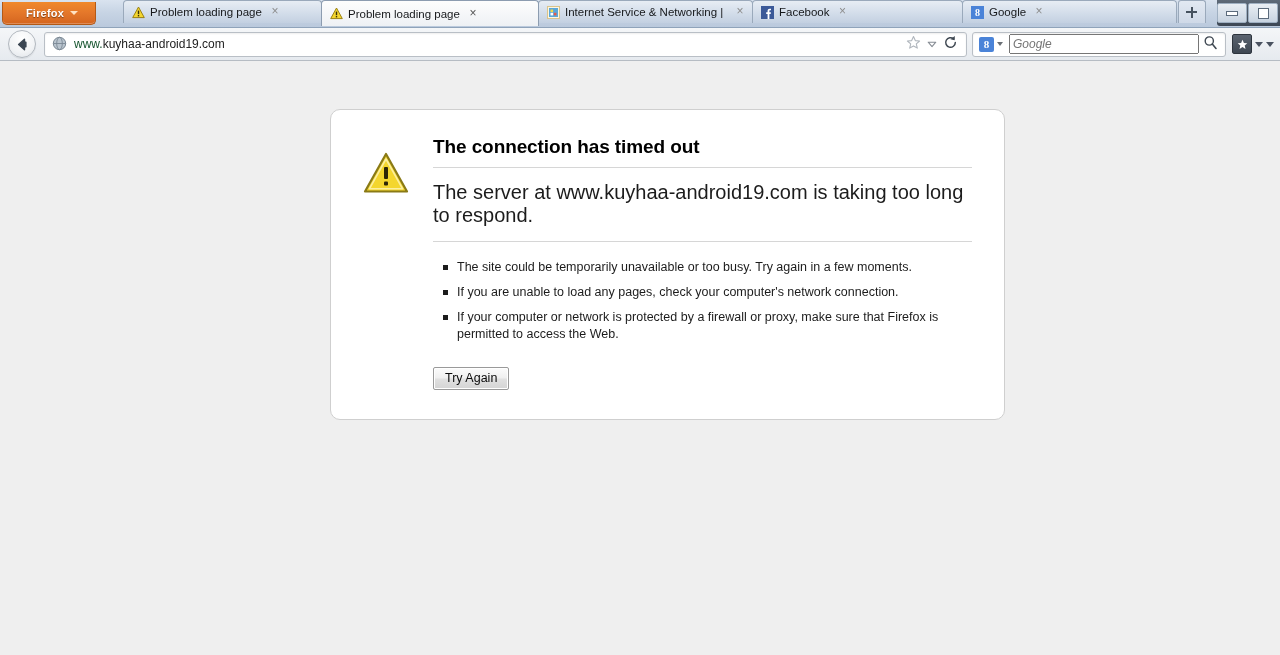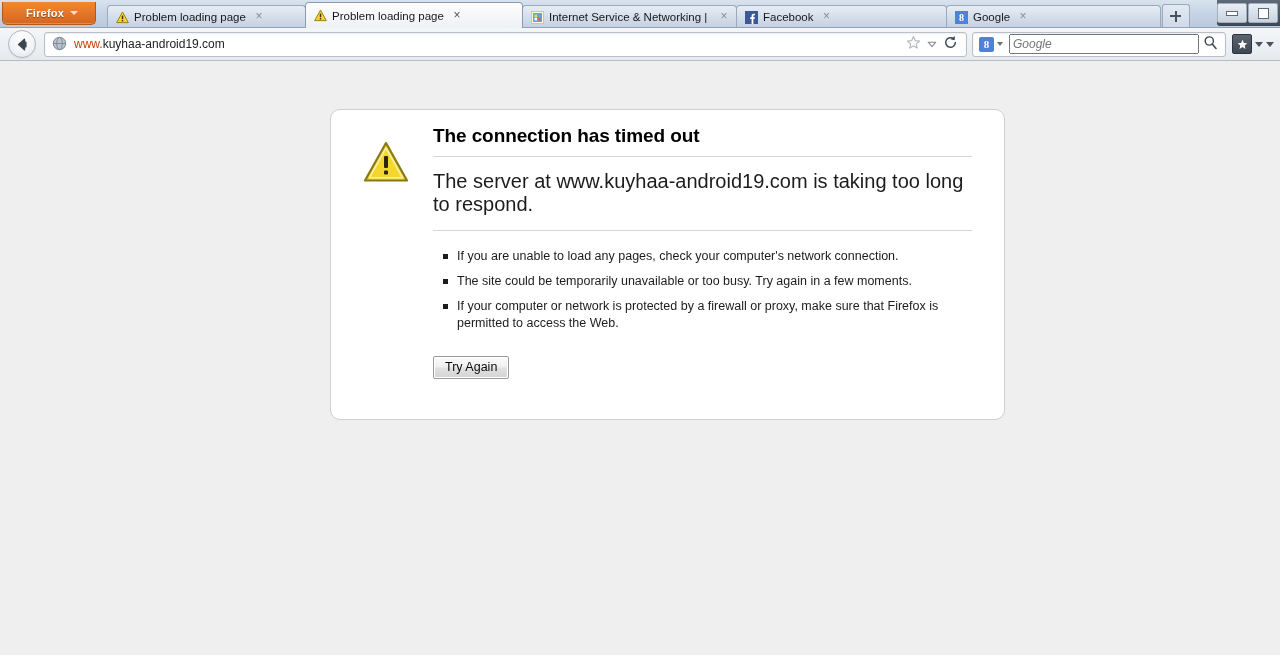--- a/index.html
+++ b/index.html
@@ -68,24 +68,24 @@
   }
   .firefox-button .ff-caret {
     width: 0; height: 0;
     border-left: 4px solid transparent;
     border-right: 4px solid transparent;
     border-top: 4px solid #ffe2c2;
   }
 
   .tabs {
     display: flex;
-    align-items: flex-end;
+    align-items: flex-start;
     height: 28px;
     flex: none;
-    margin-left: 11px;
+    margin-left: 27px;
   }
   .tab {
     height: 23px;
     display: flex;
     align-items: center;
     padding: 0 6px 0 7px;
     box-sizing: border-box;
     position: relative;
     border: 1px solid #9aa9bb;
     border-bottom: none;
@@ -227,21 +227,21 @@
     flex: none;
   }
   .urlbar .url-text {
     font-size: 12px;
     color: #222;
     white-space: nowrap;
     flex: 1;
     min-width: 0;
     overflow: hidden;
   }
-  .urlbar .url-text .url-prefix { color: #c2410c; }
+  .urlbar .url-text .url-prefix { color: #14532d; }
   .urlbar .ub-icons {
     display: flex;
     align-items: center;
     gap: 6px;
     padding: 0 8px 0 4px;
     flex: none;
   }
   .icon-star, .icon-caret, .icon-reload { flex: none; }
 
   .searchbar {
@@ -323,21 +323,21 @@
     position: absolute;
     left: 330px;
     top: 48px;
     width: 675px;
     height: 311px;
     background: #ffffff;
     border: 1px solid #cfcfcf;
     border-radius: 10px;
     box-sizing: border-box;
     display: flex;
-    padding: 15px 32px 0 32px;
+    padding: 26px 32px 0 32px;
   }
   .warn-icon-wrap {
     width: 70px;
     flex: none;
     padding-top: 16px;
   }
   .error-body {
     flex: 1;
     min-width: 0;
   }
@@ -558,22 +558,22 @@
         </span>
       </div>
 
       <div class="error-body">
         <h1 class="error-title">The connection has timed out</h1>
         <div class="hr"></div>
         <p class="error-desc">The server at www.kuyhaa-android19.com is taking too long to respond.</p>
         <div class="hr"></div>
 
         <ul class="error-list">
+          <li>The site could be temporarily unavailable or too busy. Try again in a few moments.</li>
           <li>If you are unable to load any pages, check your computer's network connection.</li>
-          <li>The site could be temporarily unavailable or too busy. Try again in a few moments.</li>
           <li>If your computer or network is protected by a firewall or proxy, make sure that Firefox is permitted to access the Web.</li>
         </ul>
 
         <button class="try-again">Try Again</button>
       </div>
     </div>
   </div>
 </div>
 
 </body></html>

